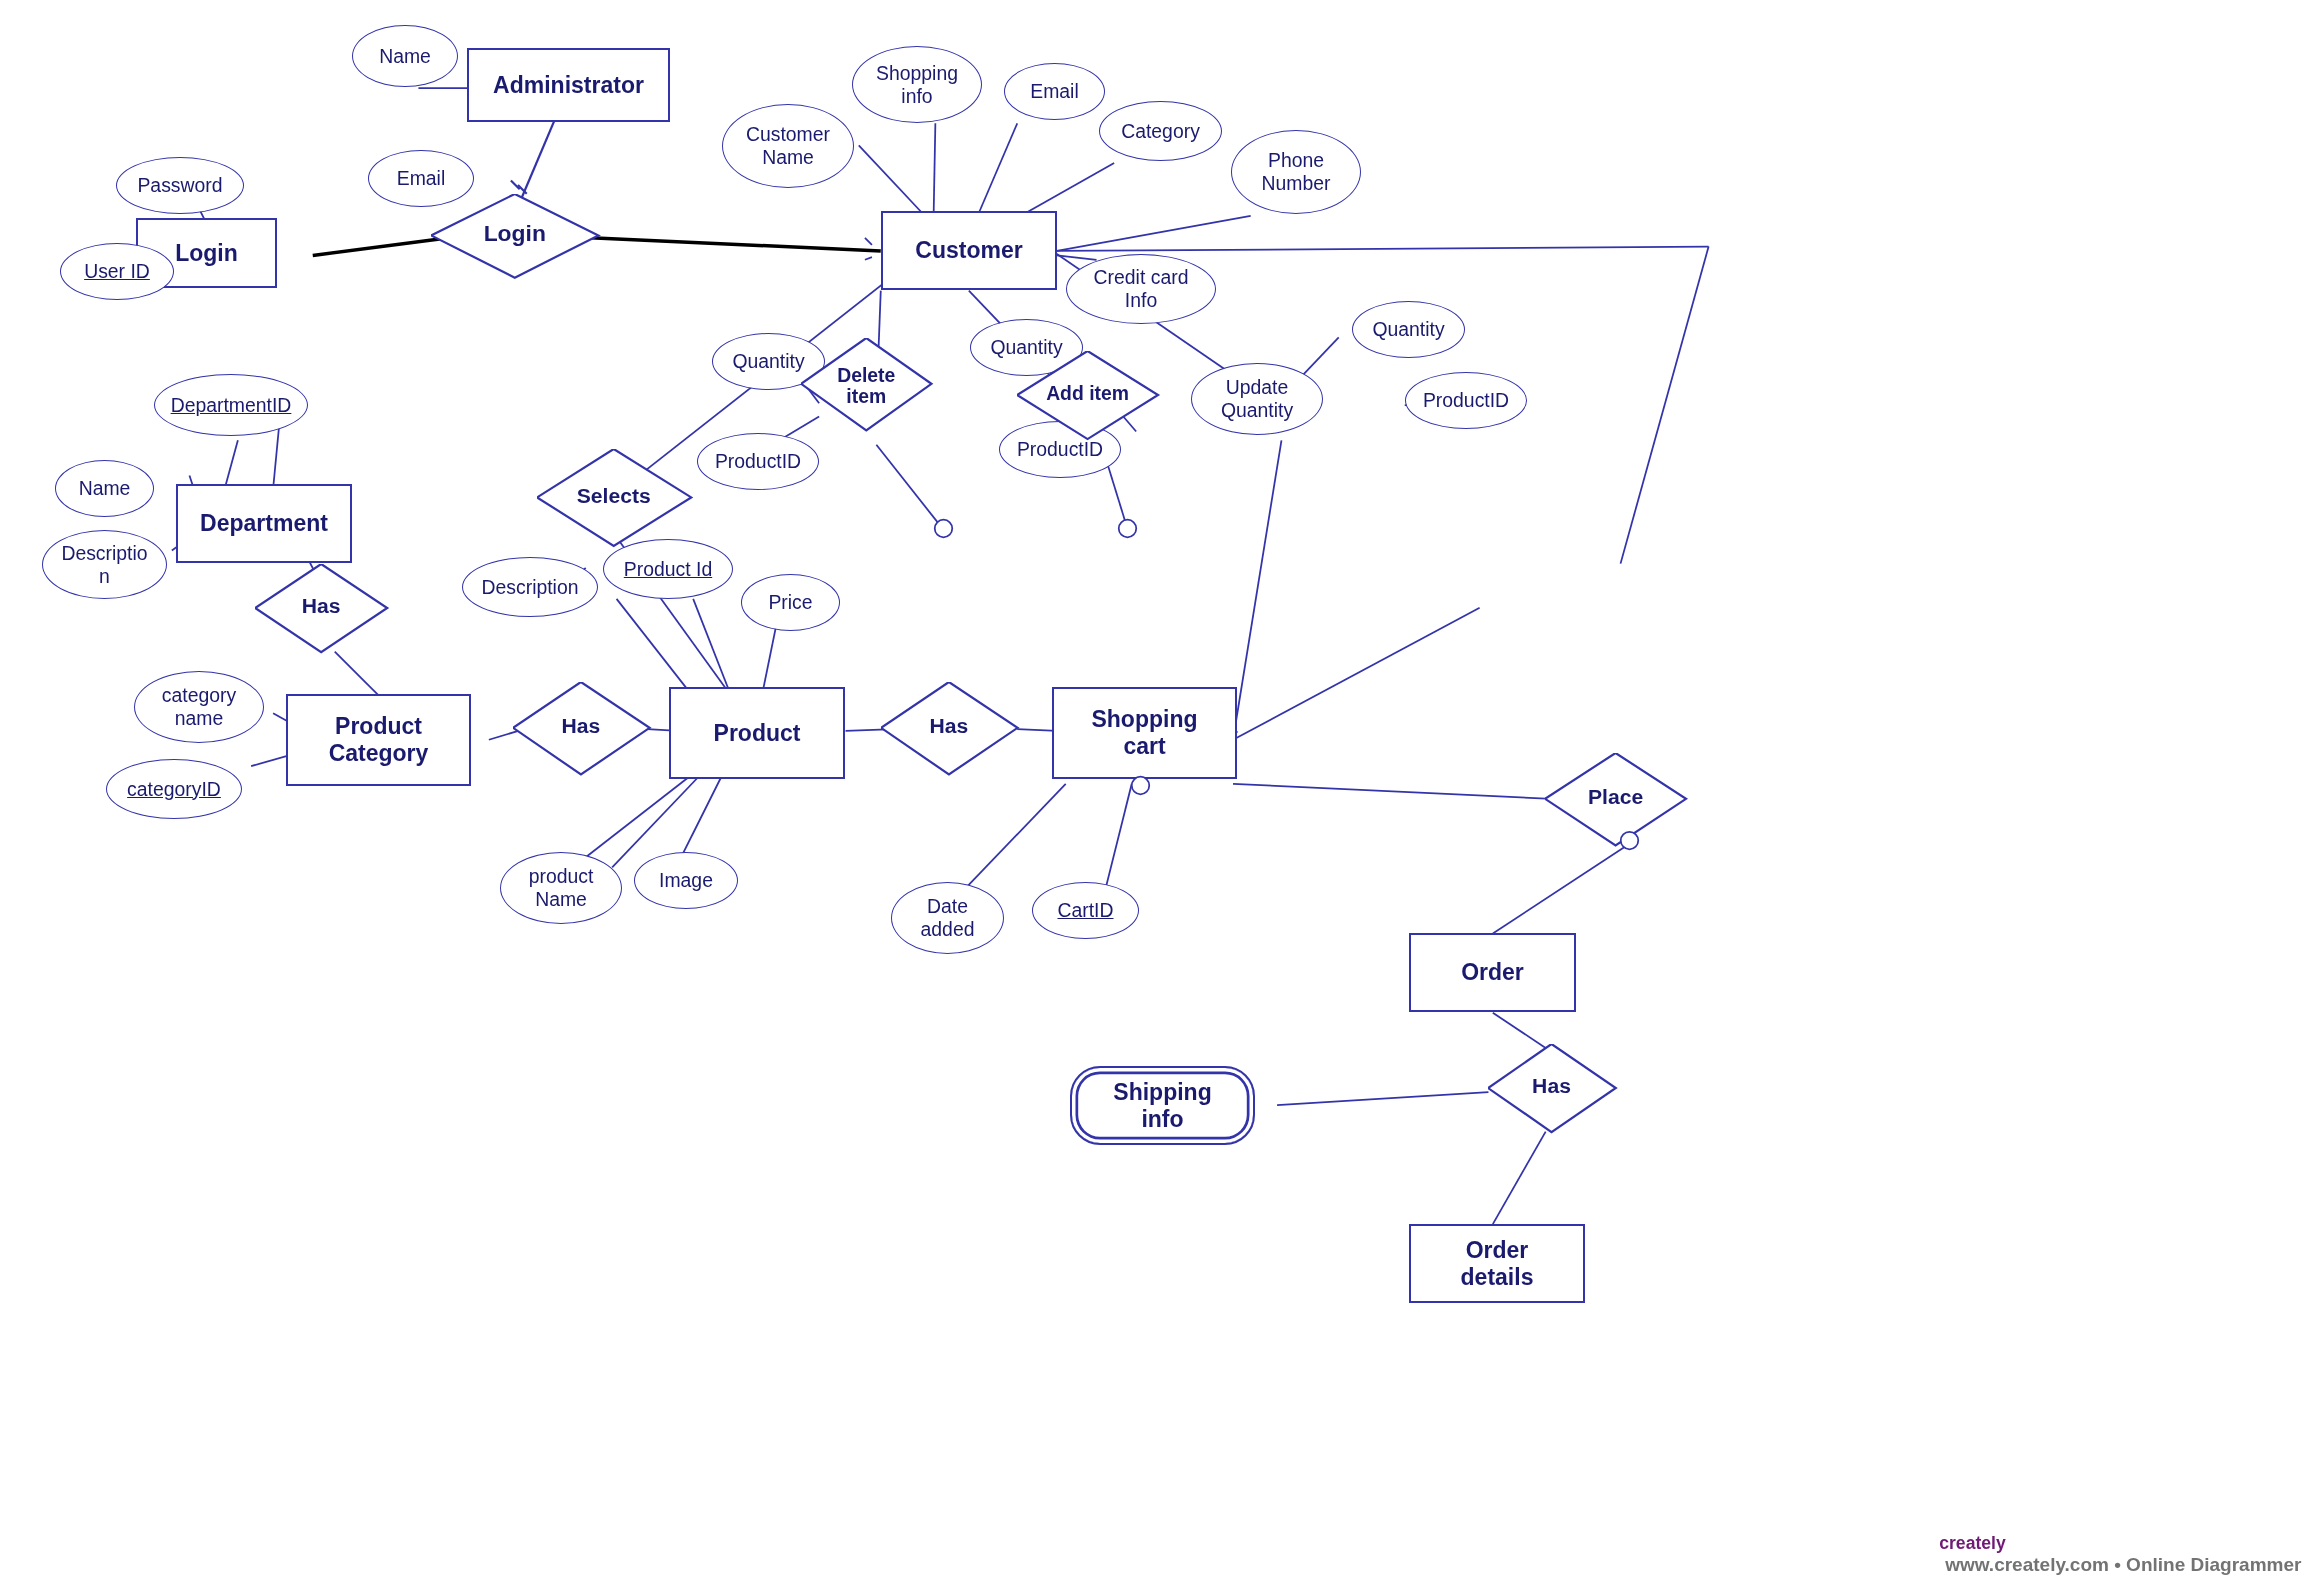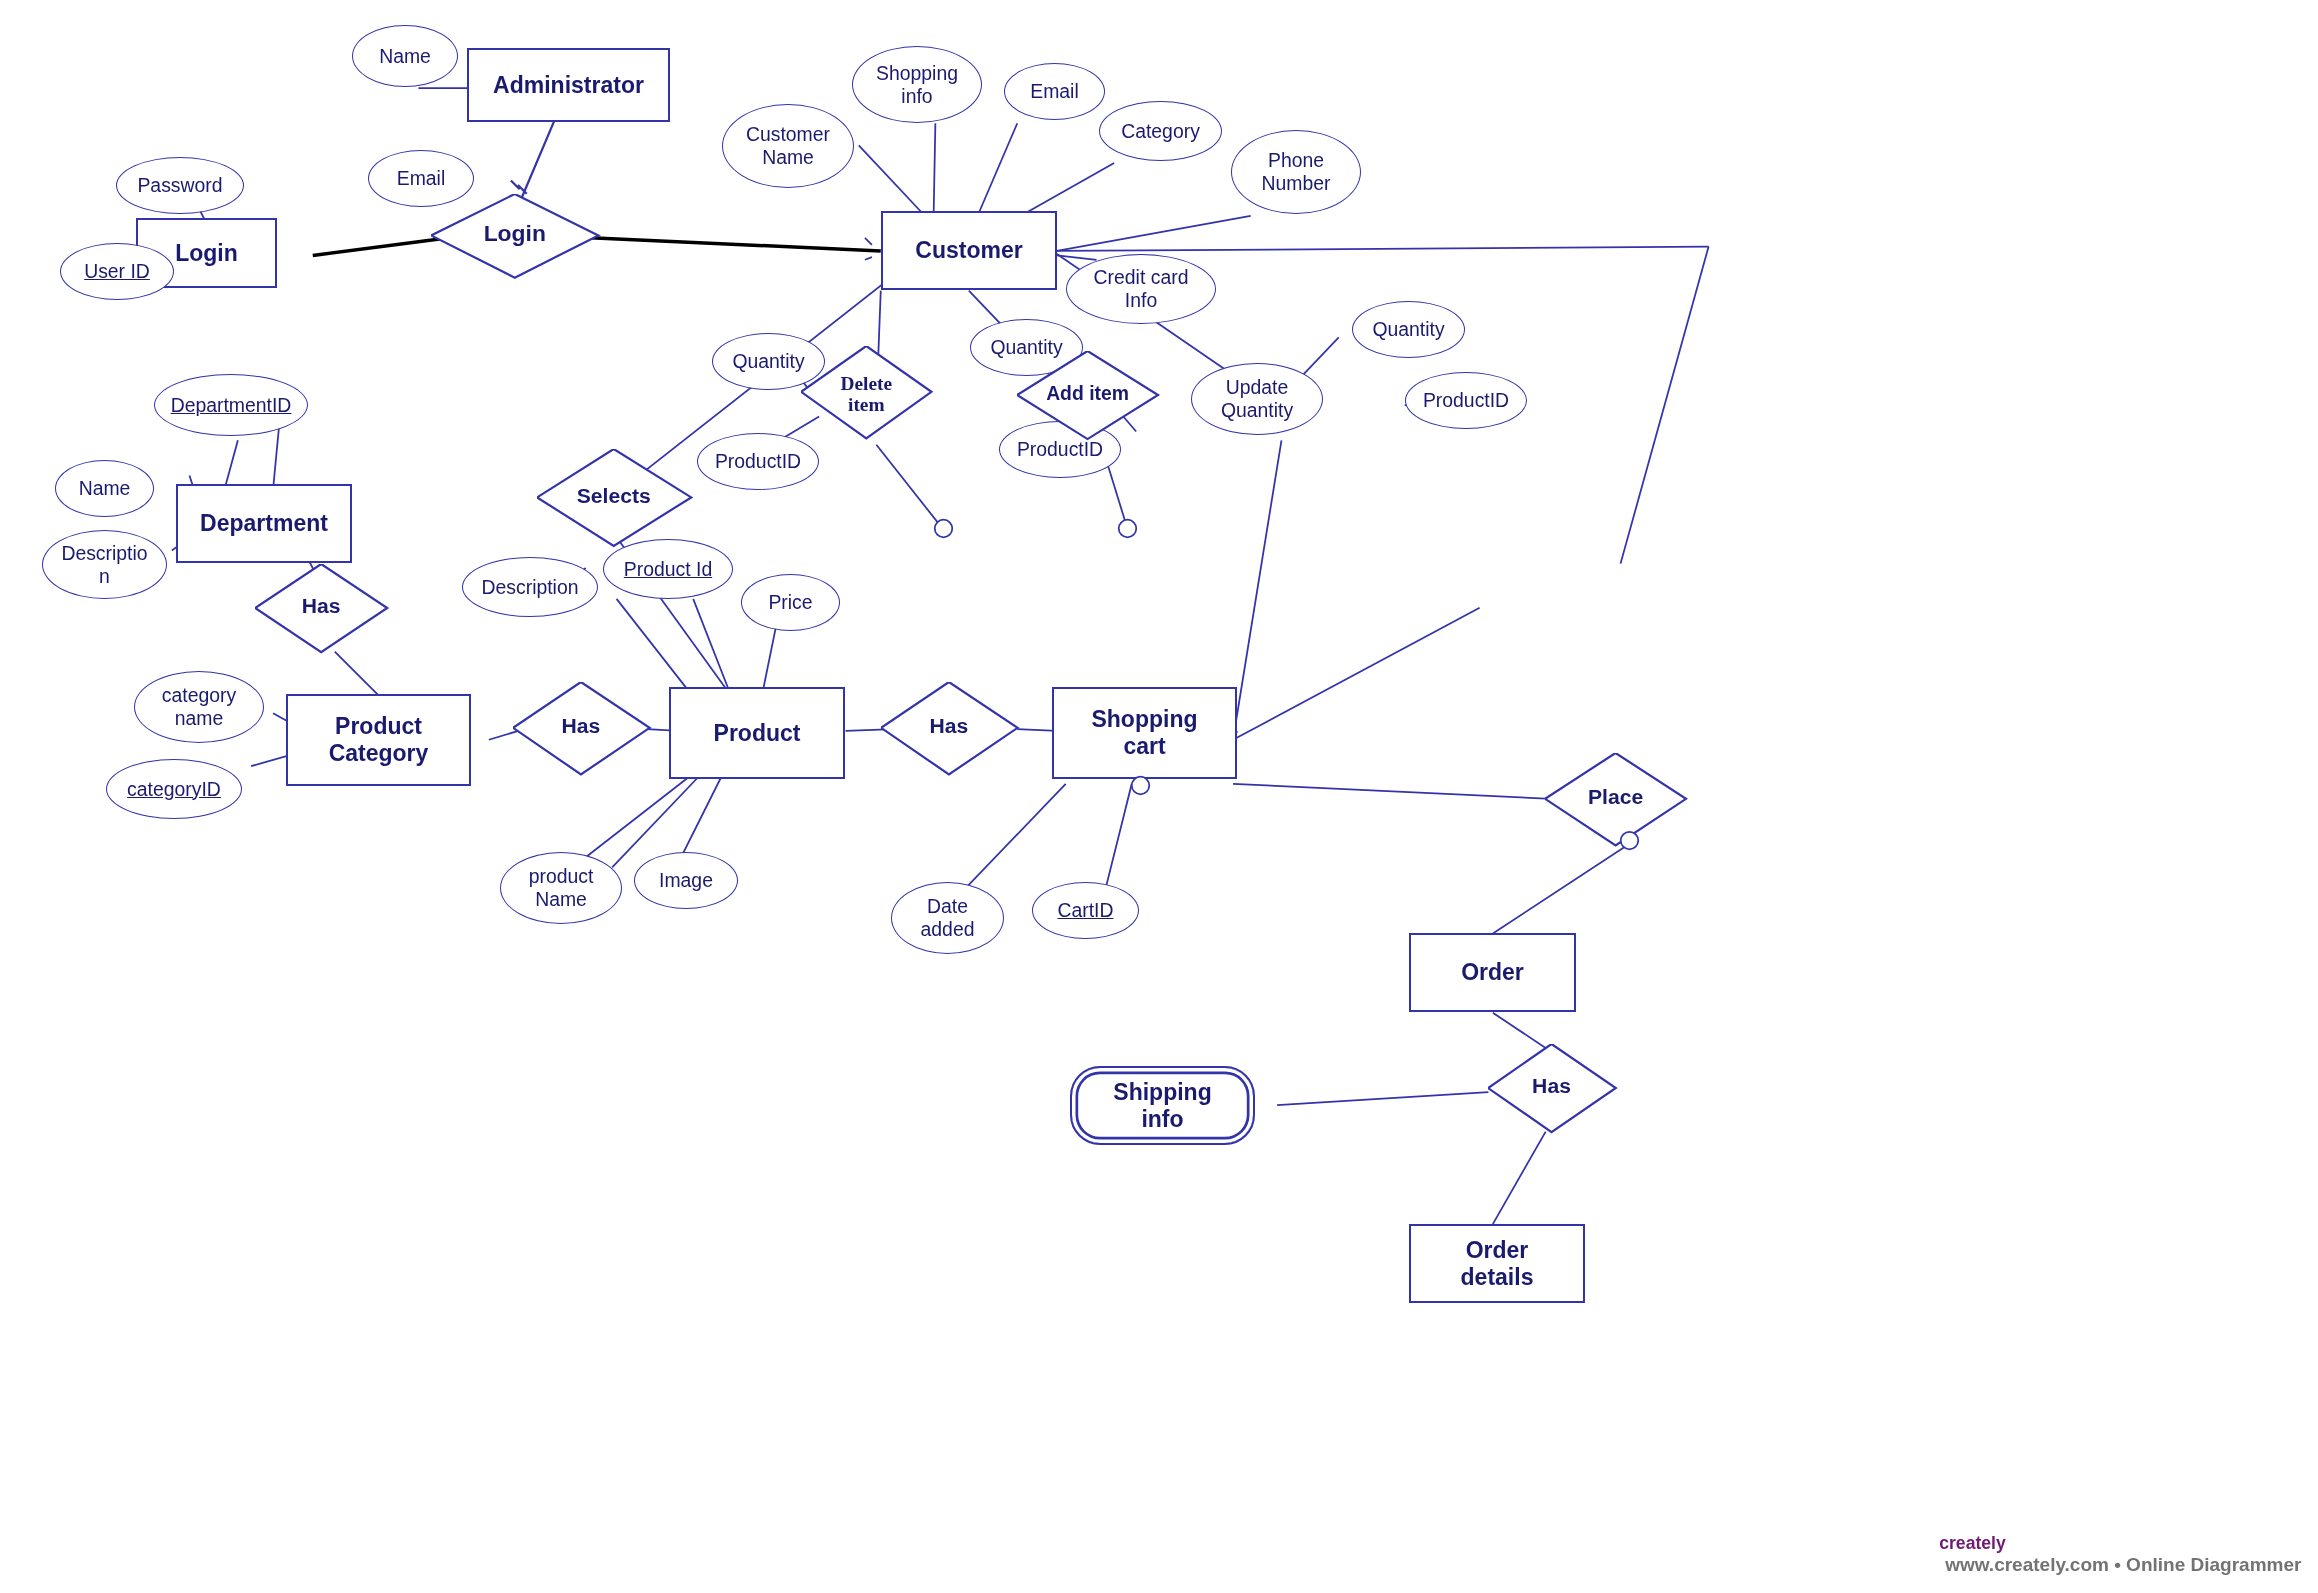--- a/index.html
+++ b/index.html
@@ -407,21 +407,21 @@
   </svg>
 </div>
 
 <div style="position:absolute; left:1488px; top:1044px; width:128px; height:88px;">
   <svg width="128" height="88" viewBox="0 0 2633 1810">
     <polygon points="72,0 145,50 72,100 0,50" fill="white" stroke="#3333aa" stroke-width="2.5"></polygon>
     <text x="72" y="56" text-anchor="middle" font-size="24" font-weight="bold" fill="#1a1a6e">Has</text>
   </svg>
 </div>
 
-<div style="position:absolute; left:801px; top:346px; width:130px; height:92px;font-family:Liberation Serif, serif;">
+<div style="position:absolute; left:801px; top:338px; width:130px; height:92px;">
   <svg width="130" height="92" viewBox="0 0 2633 1810">
     <polygon points="74,0 148,52 74,105 0,52" fill="white" stroke="#3333aa" stroke-width="2.5"></polygon>
     <text x="74" y="50" text-anchor="middle" font-size="22" font-weight="bold" fill="#1a1a6e">Delete</text>
     <text x="74" y="74" text-anchor="middle" font-size="22" font-weight="bold" fill="#1a1a6e">item</text>
   </svg>
 </div>
 
 <div style="position:absolute; left:1017px; top:351px; width:141px; height:88px;">
   <svg width="141" height="88" viewBox="0 0 2633 1810">
     <polygon points="80,0 160,50 80,100 0,50" fill="white" stroke="#3333aa" stroke-width="2.5"></polygon>

